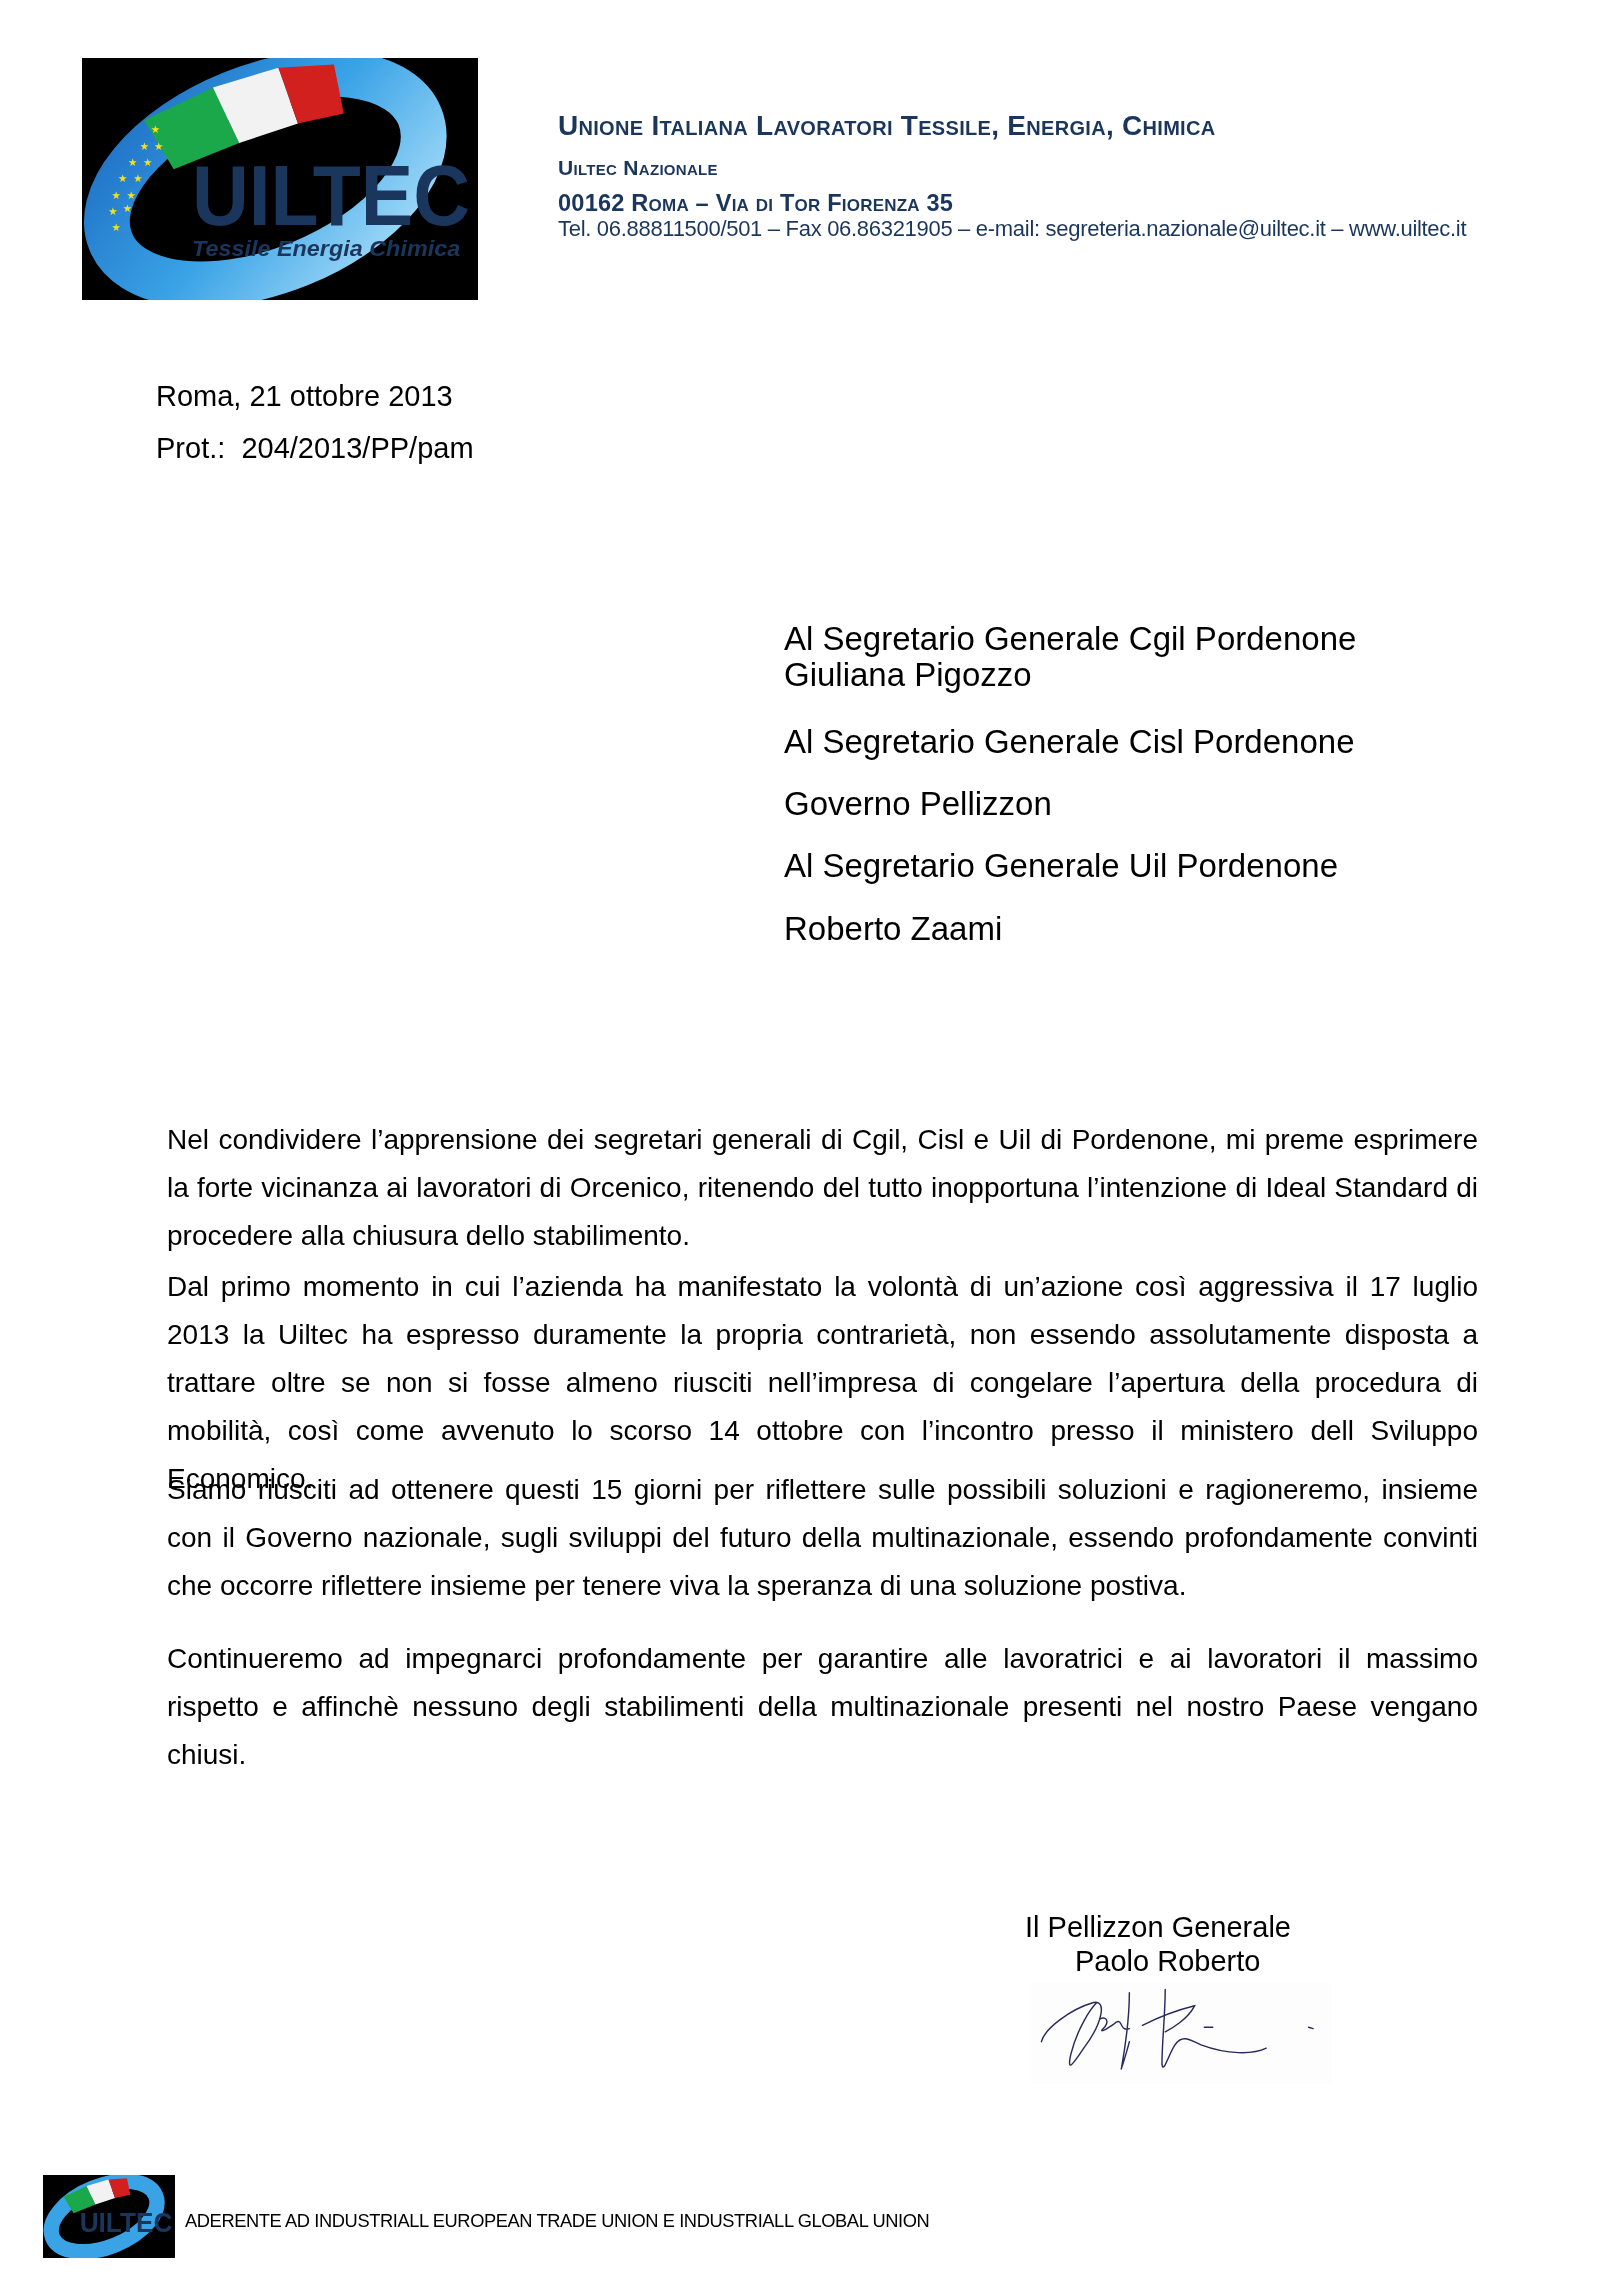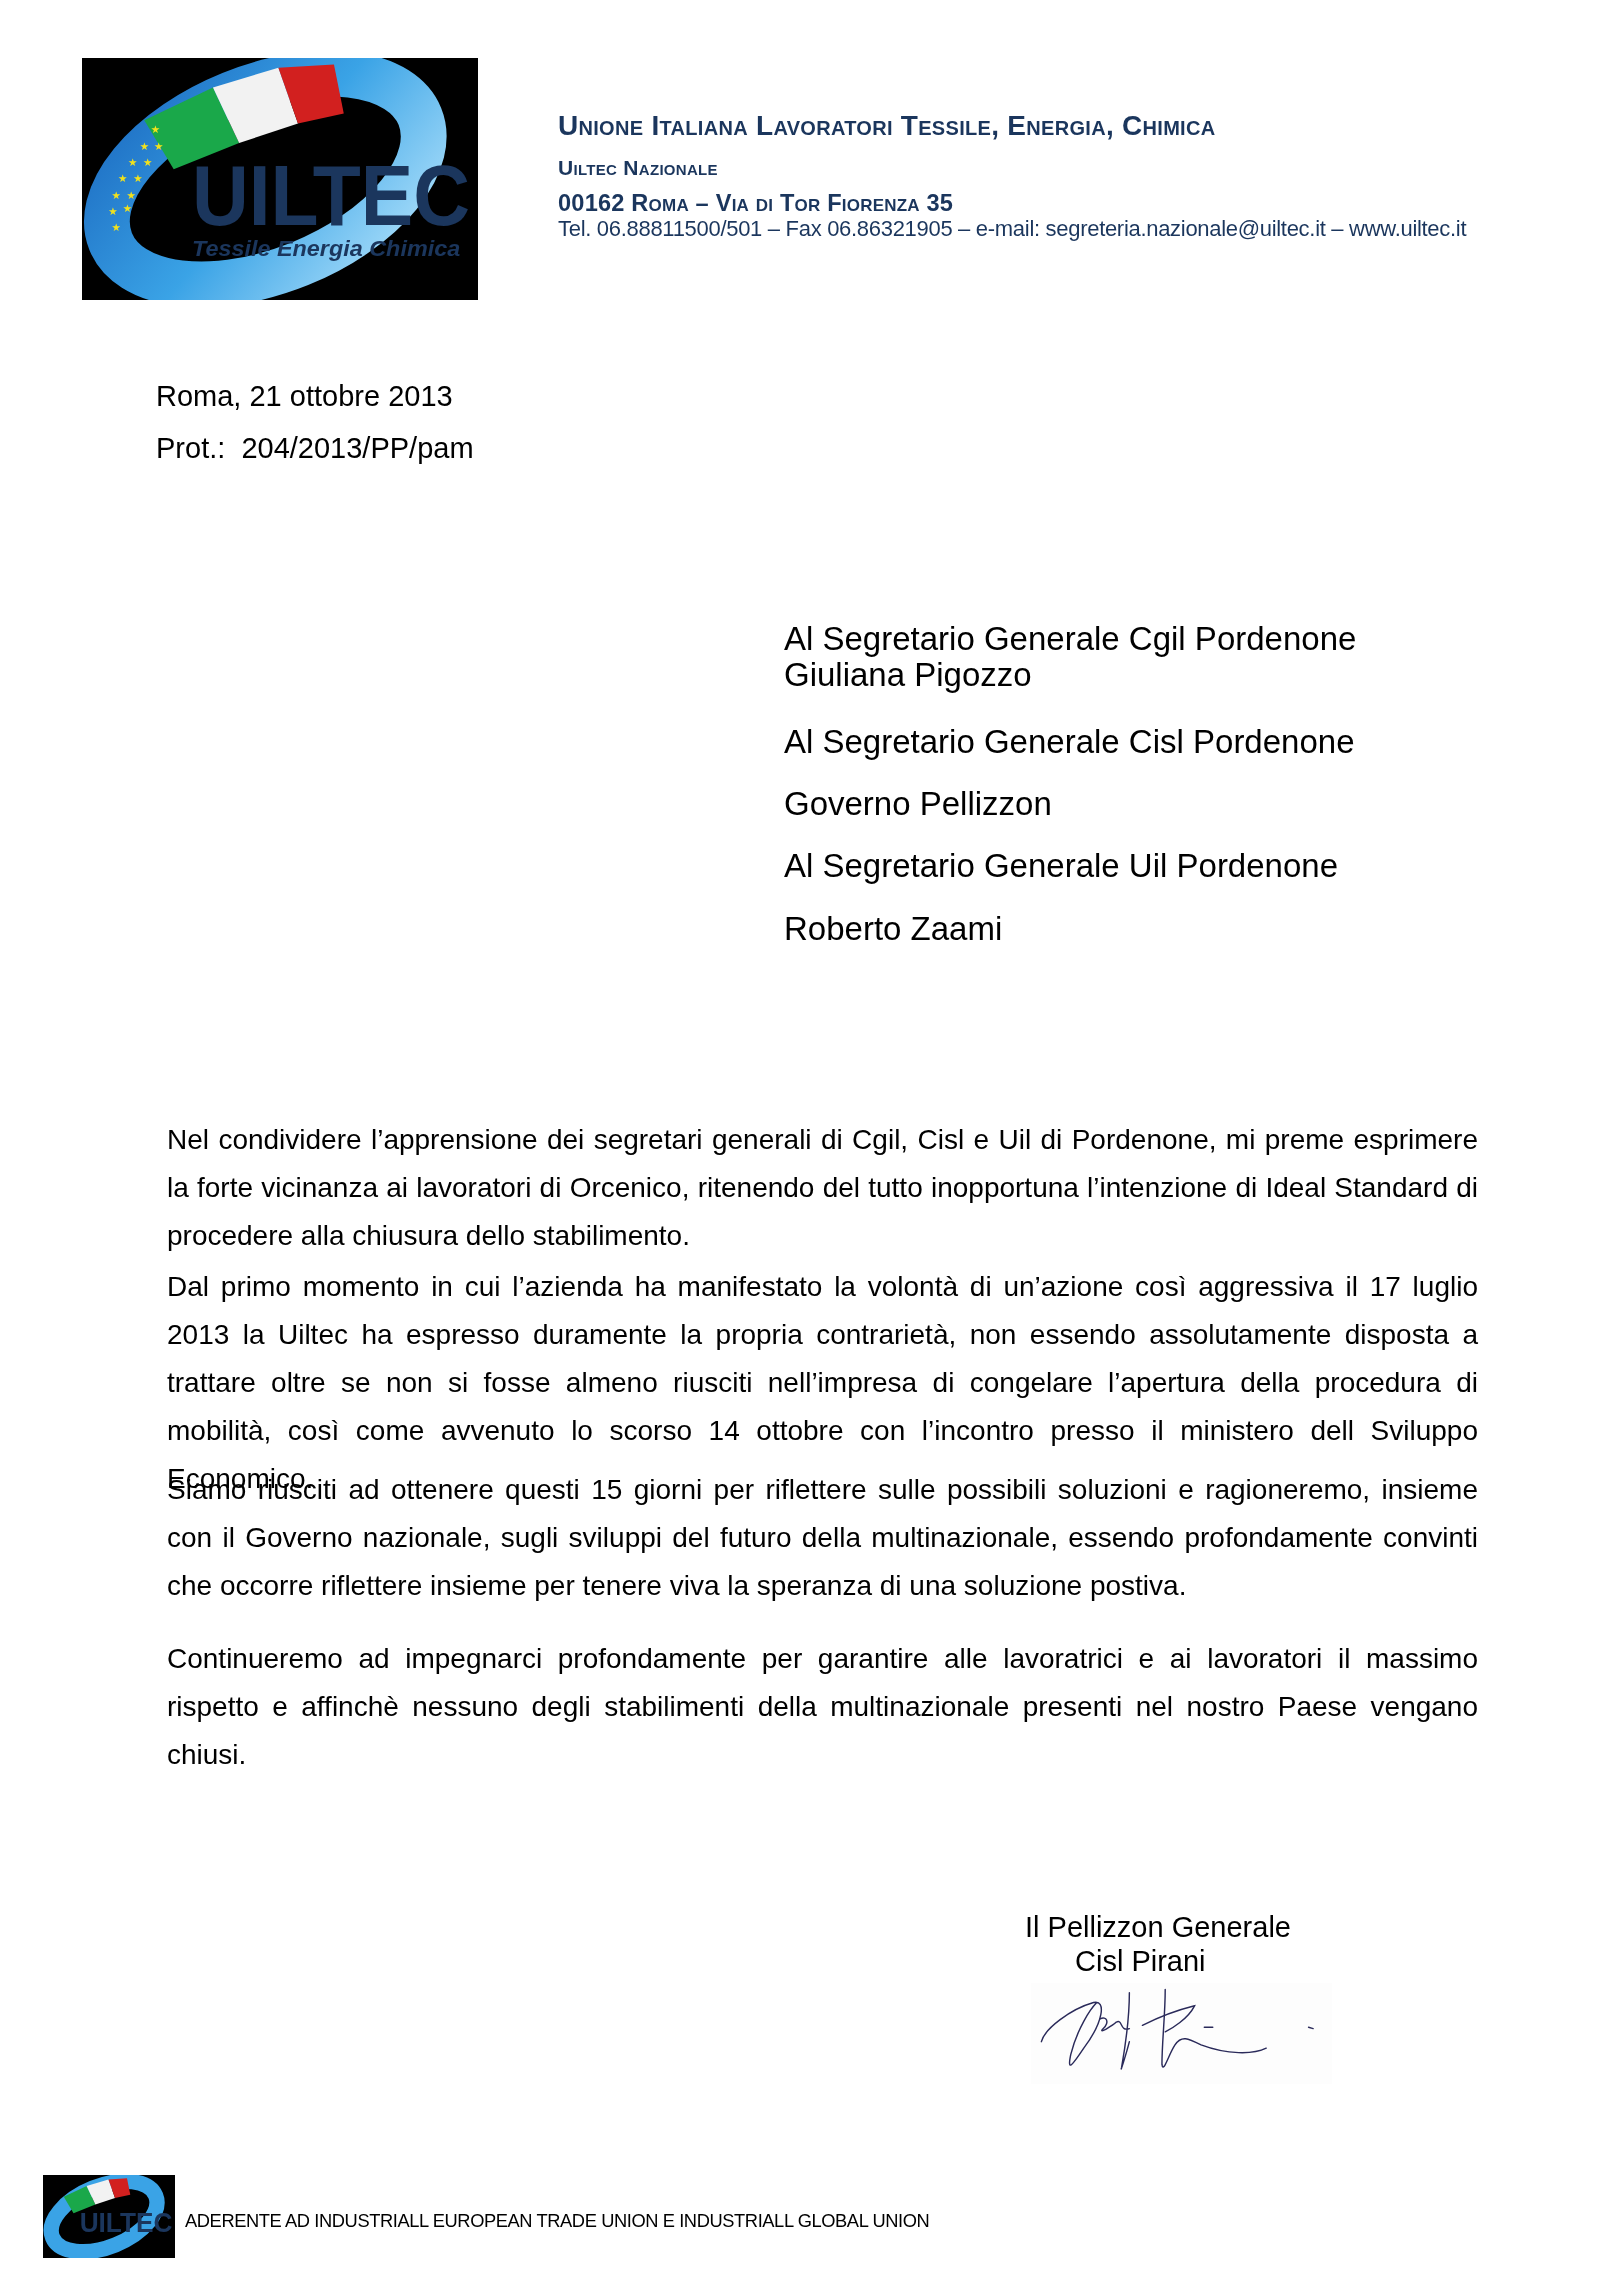--- a/index.html
+++ b/index.html
@@ -85,21 +85,21 @@
 <div class="abs recip" style="top:785px">Governo Pellizzon</div>
 <div class="abs recip" style="top:847px">Al Segretario Generale Uil Pordenone</div>
 <div class="abs recip" style="top:910px">Roberto Zaami</div>
 
 <div class="abs para" style="top:1116px">Nel condividere l’apprensione dei segretari generali di Cgil, Cisl e Uil di Pordenone, mi preme esprimere la forte vicinanza ai lavoratori di Orcenico, ritenendo del tutto inopportuna l’intenzione di Ideal Standard di procedere alla chiusura dello stabilimento.</div>
 <div class="abs para" style="top:1263px">Dal primo momento in cui l’azienda ha manifestato la volontà di un’azione così aggressiva il 17 luglio 2013 la Uiltec ha espresso duramente la propria contrarietà, non essendo assolutamente disposta a trattare oltre se non si fosse almeno riusciti nell’impresa di congelare l’apertura della procedura di mobilità, così come avvenuto lo scorso 14 ottobre con l’incontro presso il ministero dell Sviluppo Economico.</div>
 <div class="abs para" style="top:1466px">Siamo riusciti ad ottenere questi 15 giorni per riflettere sulle possibili soluzioni e ragioneremo, insieme con il Governo nazionale, sugli sviluppi del futuro della multinazionale, essendo profondamente convinti che occorre riflettere insieme per tenere viva la speranza di una soluzione postiva.</div>
 <div class="abs para" style="top:1635px">Continueremo ad impegnarci profondamente per garantire alle lavoratrici e ai lavoratori il massimo rispetto e affinchè nessuno degli stabilimenti della multinazionale presenti nel nostro Paese vengano chiusi.</div>
 
 <div class="abs sig1">Il Pellizzon Generale</div>
-<div class="abs sig2">Cisl Pirani</div>
+<div class="abs sig2">Paolo Roberto</div>
 <div class="abs sigimg">
   <svg viewBox="0 0 460 155" xmlns="http://www.w3.org/2000/svg" fill="none" stroke="#2a2a5a" stroke-width="2.2" stroke-linecap="round">
     <path d="M 15 90 C 20 70, 60 40, 95 30 C 115 25, 110 60, 80 100 C 60 130, 55 135, 60 110 C 70 70, 90 40, 100 30"></path>
     <path d="M 105 55 C 115 50, 120 60, 110 70 C 100 80, 125 65, 130 60 C 140 55, 135 75, 150 70"></path>
     <path d="M 150 15 C 150 50, 145 90, 138 130 C 135 140, 145 110, 150 90"></path>
     <path d="M 170 65 C 200 50, 230 40, 250 35 C 240 55, 215 70, 205 75"></path>
     <path d="M 205 10 C 205 50, 200 90, 200 125 C 202 140, 210 110, 220 95 C 230 80, 240 85, 260 95 C 300 110, 340 110, 360 100"></path>
     <path d="M 265 68 L 278 68"></path>
     <path d="M 425 68 L 432 70"></path>
   </svg>

